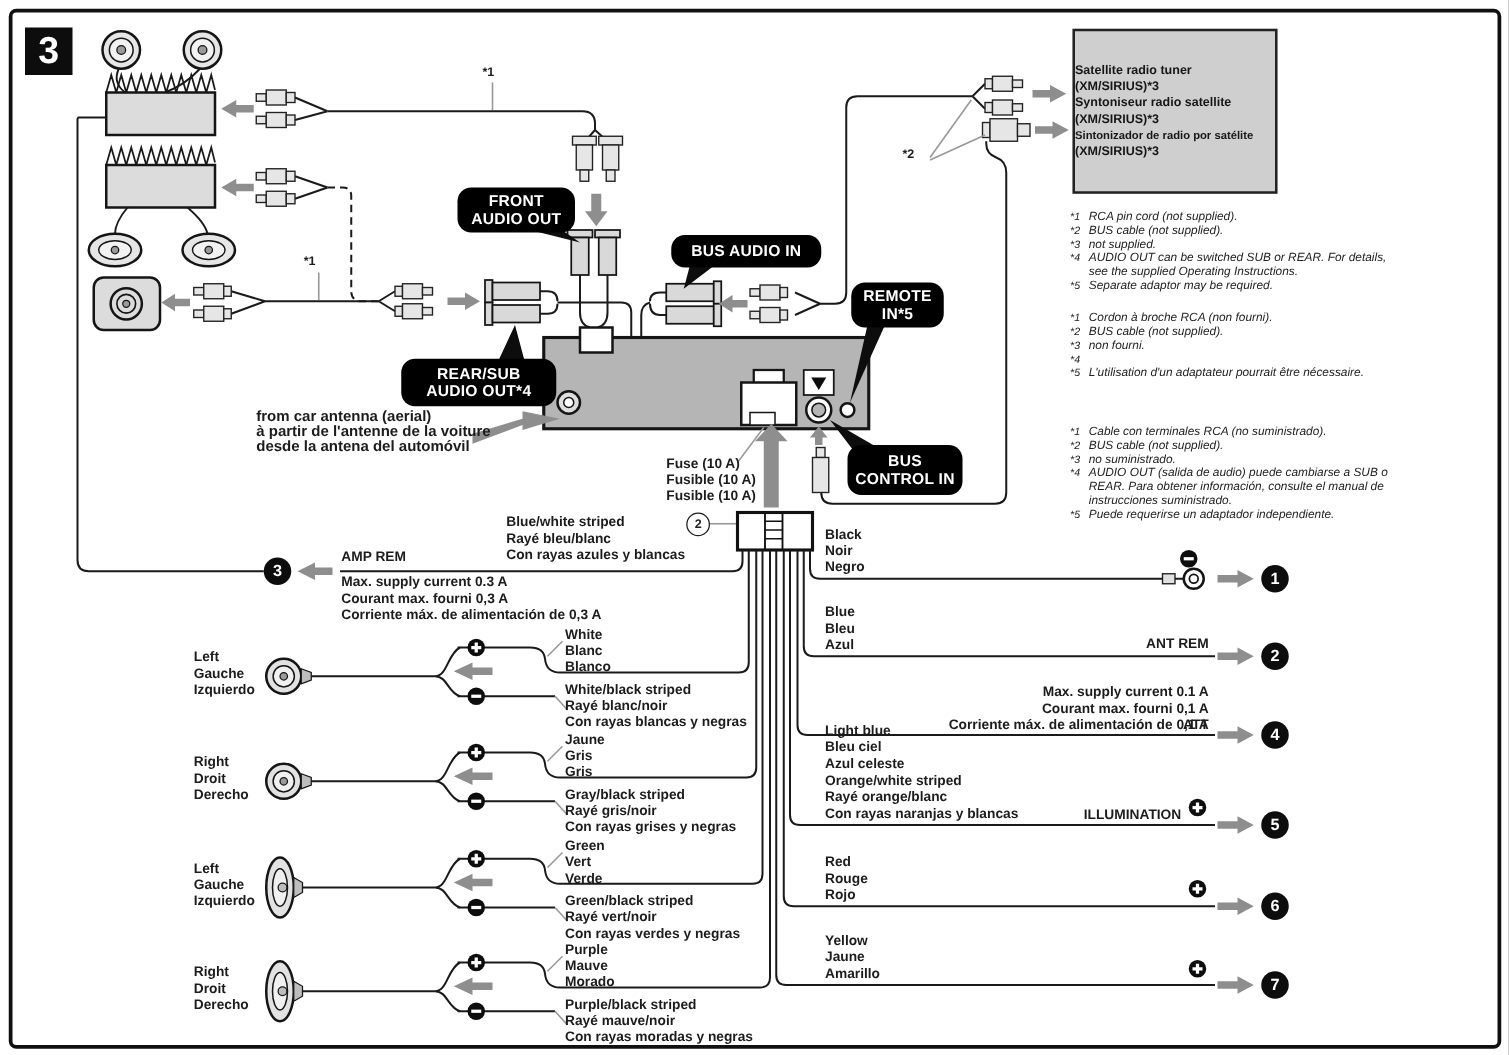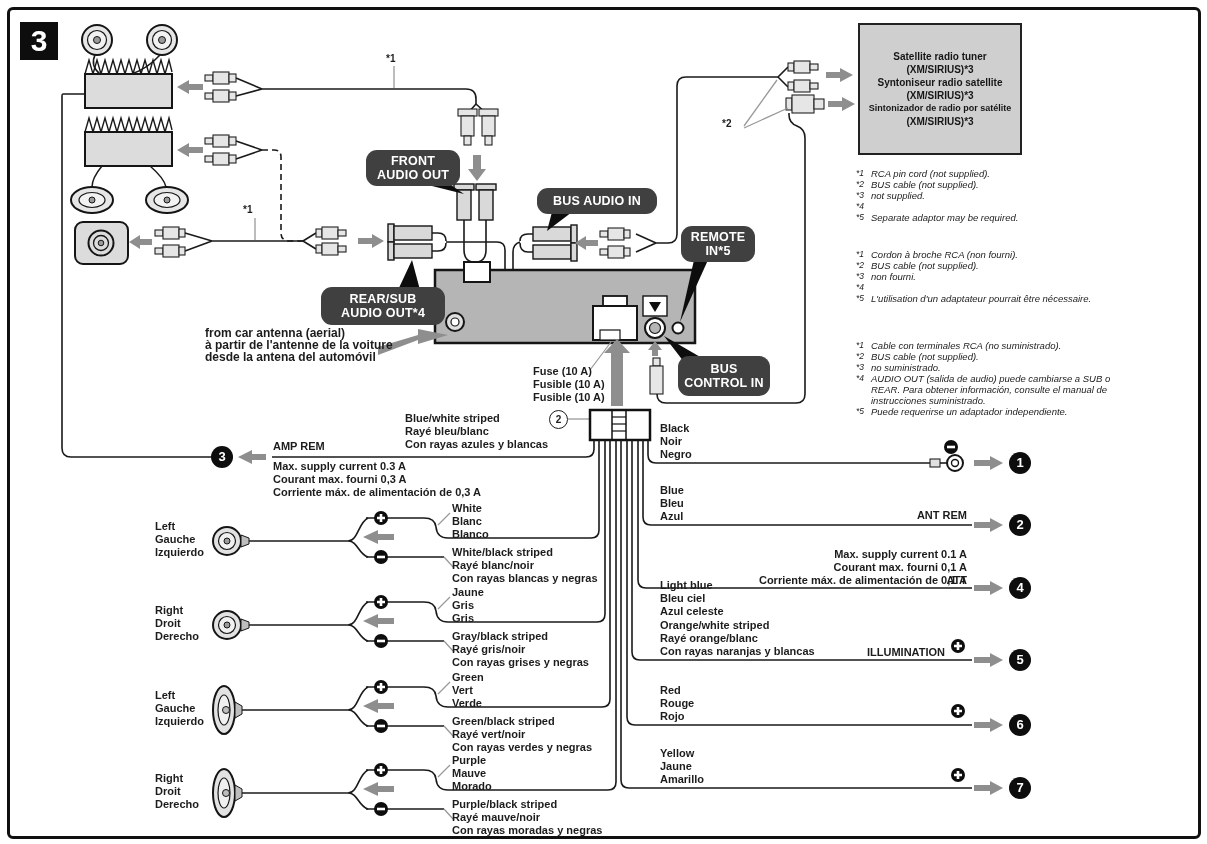--- a/index.html
+++ b/index.html
@@ -3,31 +3,31 @@
 <meta charset="utf-8">
 <style>
   html,body{margin:0;padding:0;background:#888;}
   #page{position:relative;width:1207px;height:844px;background:#ffffff;overflow:hidden;
         font-family:"Liberation Sans",sans-serif;}
   #frame{position:absolute;left:7px;top:7px;width:1188px;height:826px;border:3px solid #101010;border-radius:6px;}
   #art{position:absolute;left:0;top:0;}
   .t{position:absolute;white-space:pre-line;color:#1c1c1c;font:bold 11px/13px "Liberation Sans",sans-serif;}
   .t12{font-size:12px;line-height:12px;}
   .tr{text-align:right;}
-  .bubble{position:absolute;background:#404040;color:#fff;border-radius:11px;display:flex;align-items:center;justify-content:center;
+  .bubble{position:absolute;background:#000000;color:#fff;border-radius:11px;display:flex;align-items:center;justify-content:center;
           text-align:center;font:bold 12.5px/14px "Liberation Sans",sans-serif;white-space:pre-line;letter-spacing:.2px;}
   .num{position:absolute;width:22px;height:22px;border-radius:50%;background:#0d0d0d;color:#fff;
        font:bold 13px/22px "Liberation Sans",sans-serif;text-align:center;}
   .ref{position:absolute;color:#1c1c1c;font:bold 10px/11px "Liberation Sans",sans-serif;}
   .conn-ref{position:absolute;width:17px;height:17px;border-radius:50%;border:1.5px solid #1c1c1c;background:#fff;
             color:#1c1c1c;font:bold 10px/17px "Liberation Sans",sans-serif;text-align:center;}
   .badge{position:absolute;left:20px;top:22px;width:38px;height:38px;background:#0d0d0d;color:#fff;
          font:bold 30px/38px "Liberation Sans",sans-serif;text-align:center;}
   .sat{position:absolute;left:858px;top:23px;width:164px;height:132px;background:#cfcfcf;border:2.5px solid #222;
-       box-sizing:border-box;display:flex;flex-direction:column;align-items:center;justify-content:center;}
+       box-sizing:border-box;display:flex;flex-direction:column;align-items:flex-start;justify-content:center;}
   .sat div{font:bold 10px/13px "Liberation Sans",sans-serif;color:#161616;text-align:center;}
   .sat .small{font-size:9px;}
   .fn{position:absolute;left:856px;width:348px;}
   .fn-row{display:flex;align-items:flex-start;}
   .fn-m{flex:none;width:15px;color:#222;font:italic 8.5px/11px "Liberation Sans",sans-serif;}
   .fn-t{color:#222;font:italic 9.5px/11px "Liberation Sans",sans-serif;white-space:pre-line;}
 </style>
 </head>
 <body>
 
@@ -390,20 +390,22 @@
     <div class="fn-row">
         <span class="fn-m">*2</span>
         <span class="fn-t">BUS cable (not supplied).</span>
       </div>
     <div class="fn-row">
         <span class="fn-m">*3</span>
         <span class="fn-t">not supplied.</span>
       </div>
     <div class="fn-row">
         <span class="fn-m">*4</span>
+        <span class="fn-t">AUDIO OUT can be switched SUB or REAR. For details,
+see the supplied Operating Instructions.</span>
       </div>
     <div class="fn-row">
         <span class="fn-m">*5</span>
         <span class="fn-t">Separate adaptor may be required.</span>
       </div>
   </div>
   <div class="fn" style="top:249px;">
     <div class="fn-row">
         <span class="fn-m">*1</span>
         <span class="fn-t">Cordon à broche RCA (non fourni).</span>

